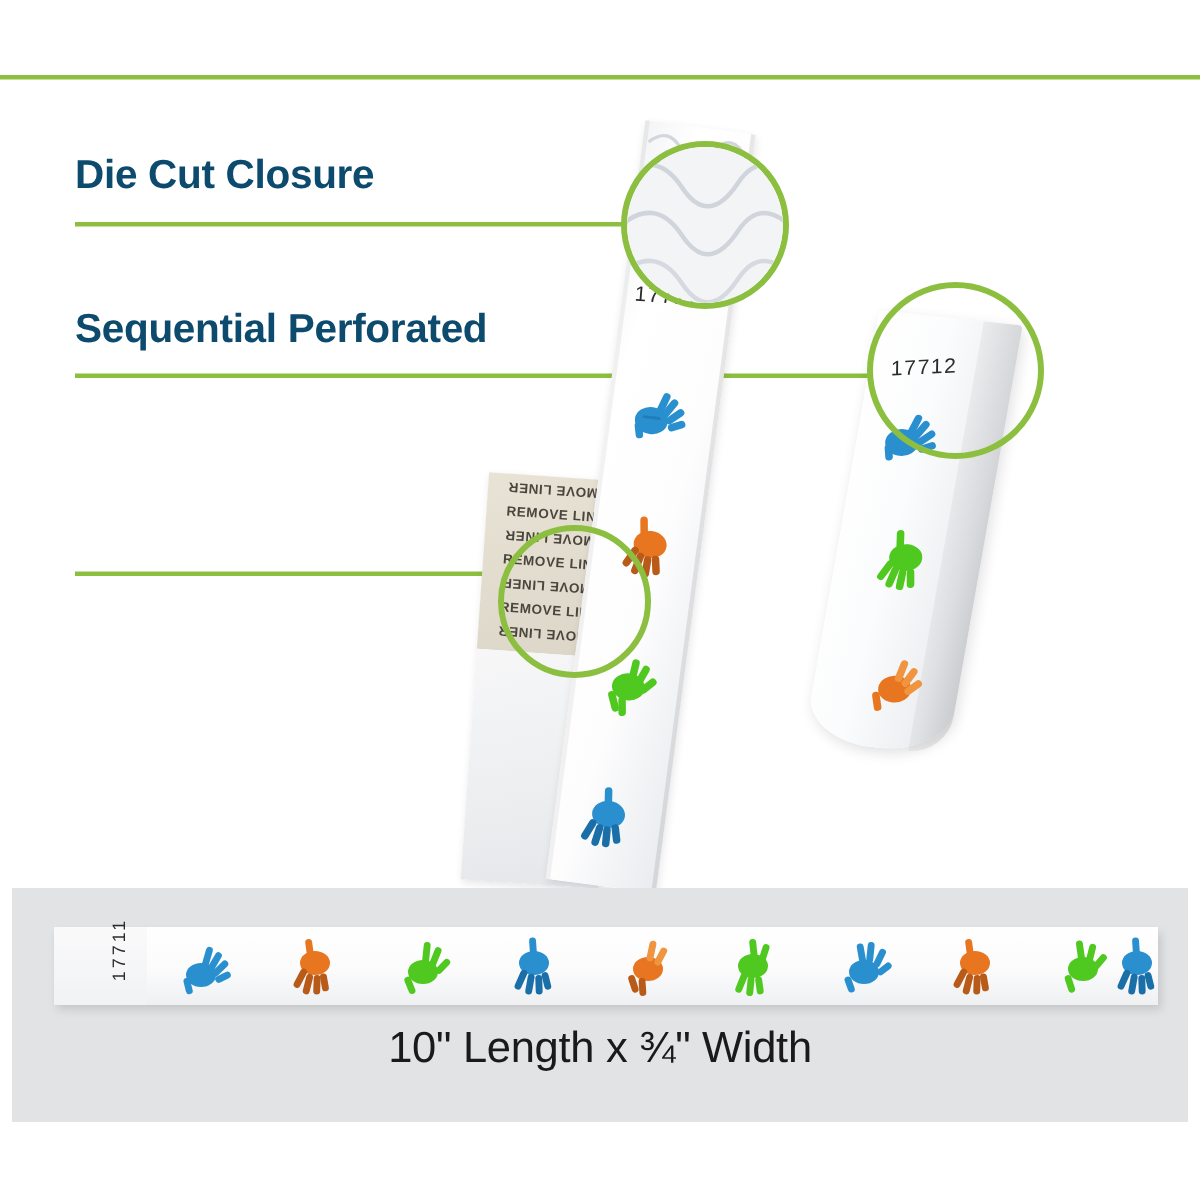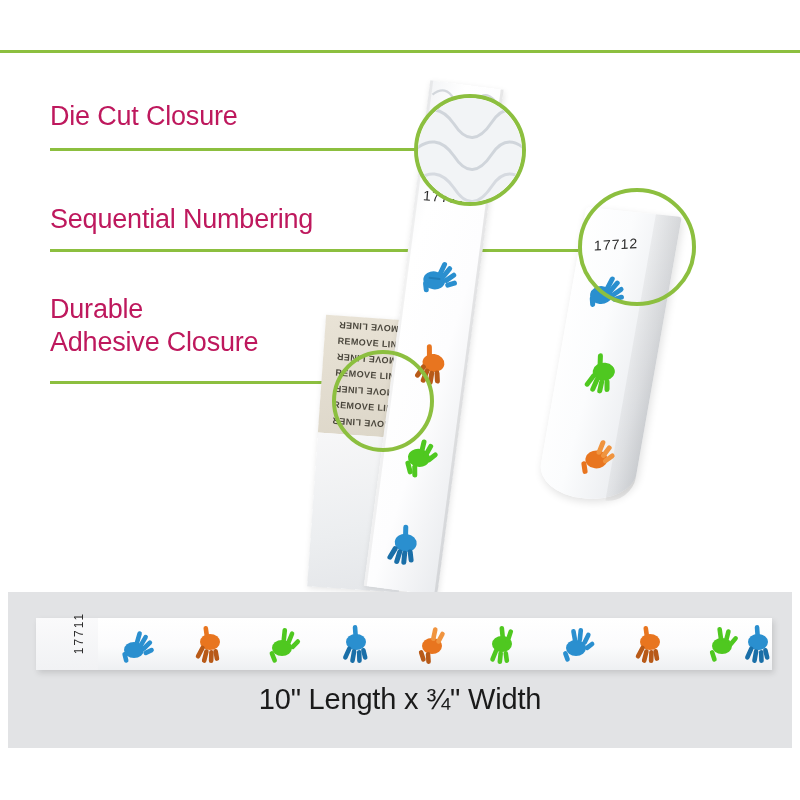--- a/index.html
+++ b/index.html
@@ -30,26 +30,26 @@
     width: 800px;
     height: 3px;
     background: #8cbf3f;
   }
 
   
   .feature {
     position: absolute;
   }
   .feature-text {
-    color: #be185d;
+    color: #0c4a6e;
     font-size: 27px;
     line-height: 33px;
     letter-spacing: -0.2px;
     white-space: pre-line;
-    font-weight: 400;
+    font-weight: 700;
   }
   .feature-rule {
     position: absolute;
     height: 3px;
     background: #8cbf3f;
   }
 
   #feat-diecut { left: 50px; top: 100px; }
   #feat-seq    { left: 50px; top: 203px; }
   #feat-adh    { left: 50px; top: 293px; }
@@ -241,28 +241,24 @@
 <div id="stage">
 
   <div class="top-rule"></div>
 
   <div class="feature" id="feat-diecut">
     <div class="feature-text">Die Cut Closure</div>
   </div>
   <div class="feature-rule" id="rule-diecut"></div>
 
   <div class="feature" id="feat-seq">
-    <div class="feature-text">Sequential Numbering</div>
+    <div class="feature-text">Sequential Perforated</div>
   </div>
   <div class="feature-rule" id="rule-seq"></div>
 
-  <div class="feature" id="feat-adh">
-    <div class="feature-text">Durable
-Adhesive Closure</div>
-  </div>
   <div class="feature-rule" id="rule-adh"></div>
 
 
   <div id="liner-strip">
     <div class="liner-top">
       <div class="liner-line flip" style="top:4px;">REMOVE LINER</div>
       <div class="liner-line" style="top:20px;">REMOVE LINER</div>
       <div class="liner-line flip" style="top:36px;">REMOVE LINER</div>
       <div class="liner-line" style="top:52px;">REMOVE LINER</div>
       <div class="liner-line flip" style="top:68px;">REMOVE LINER</div>

